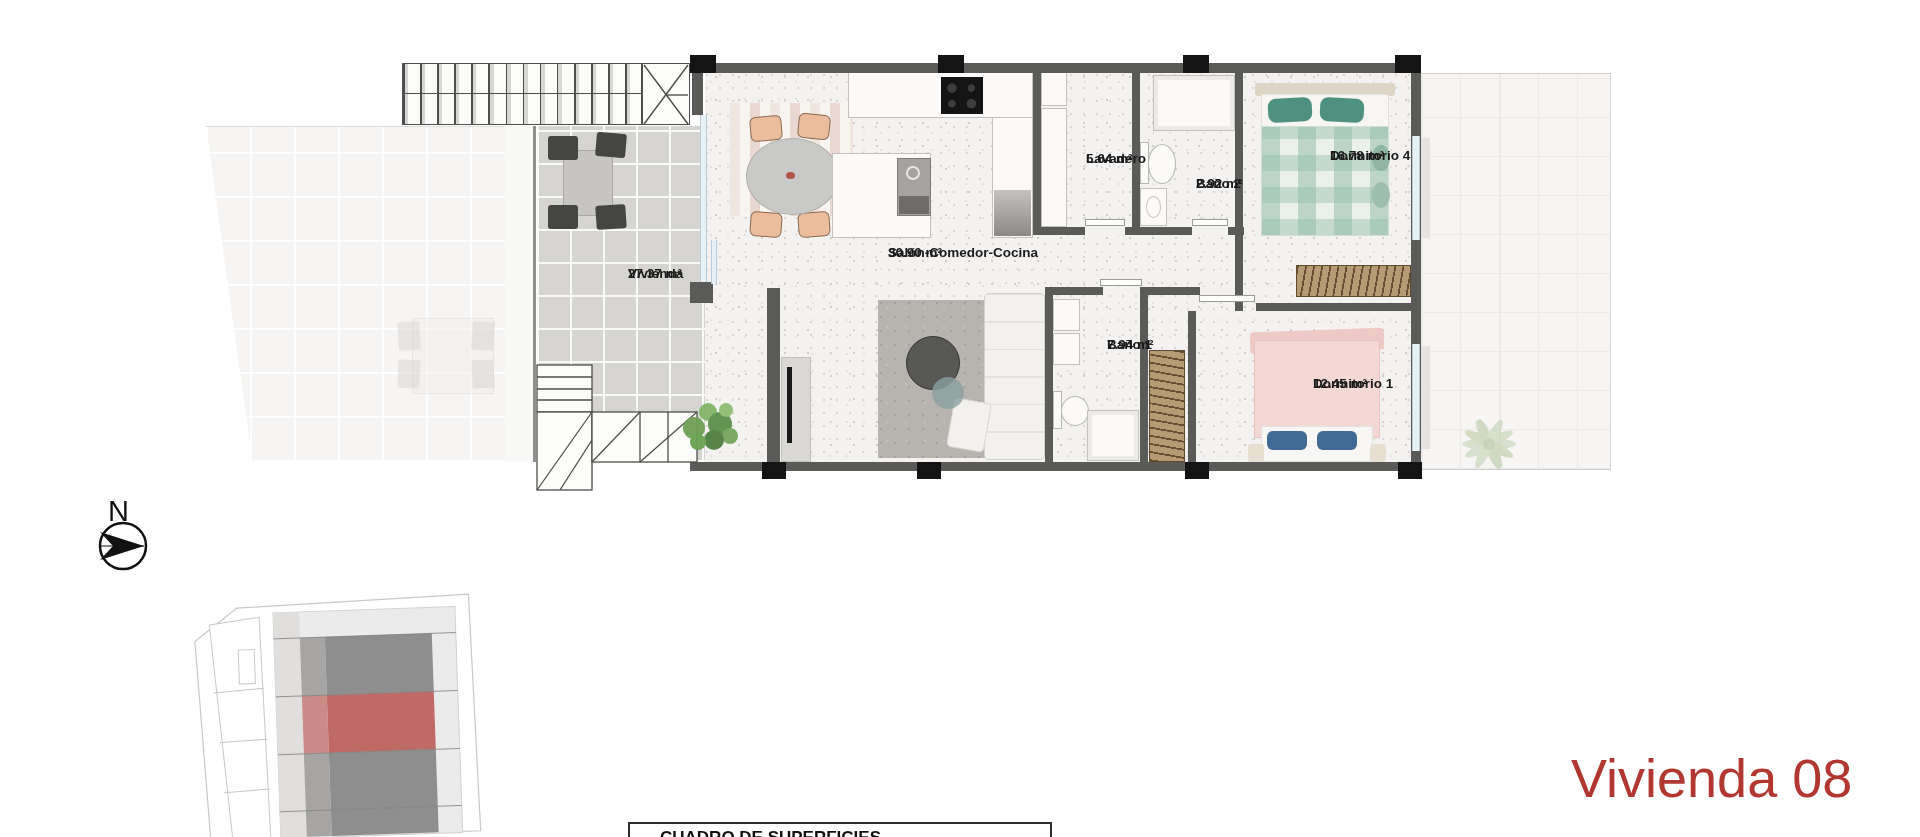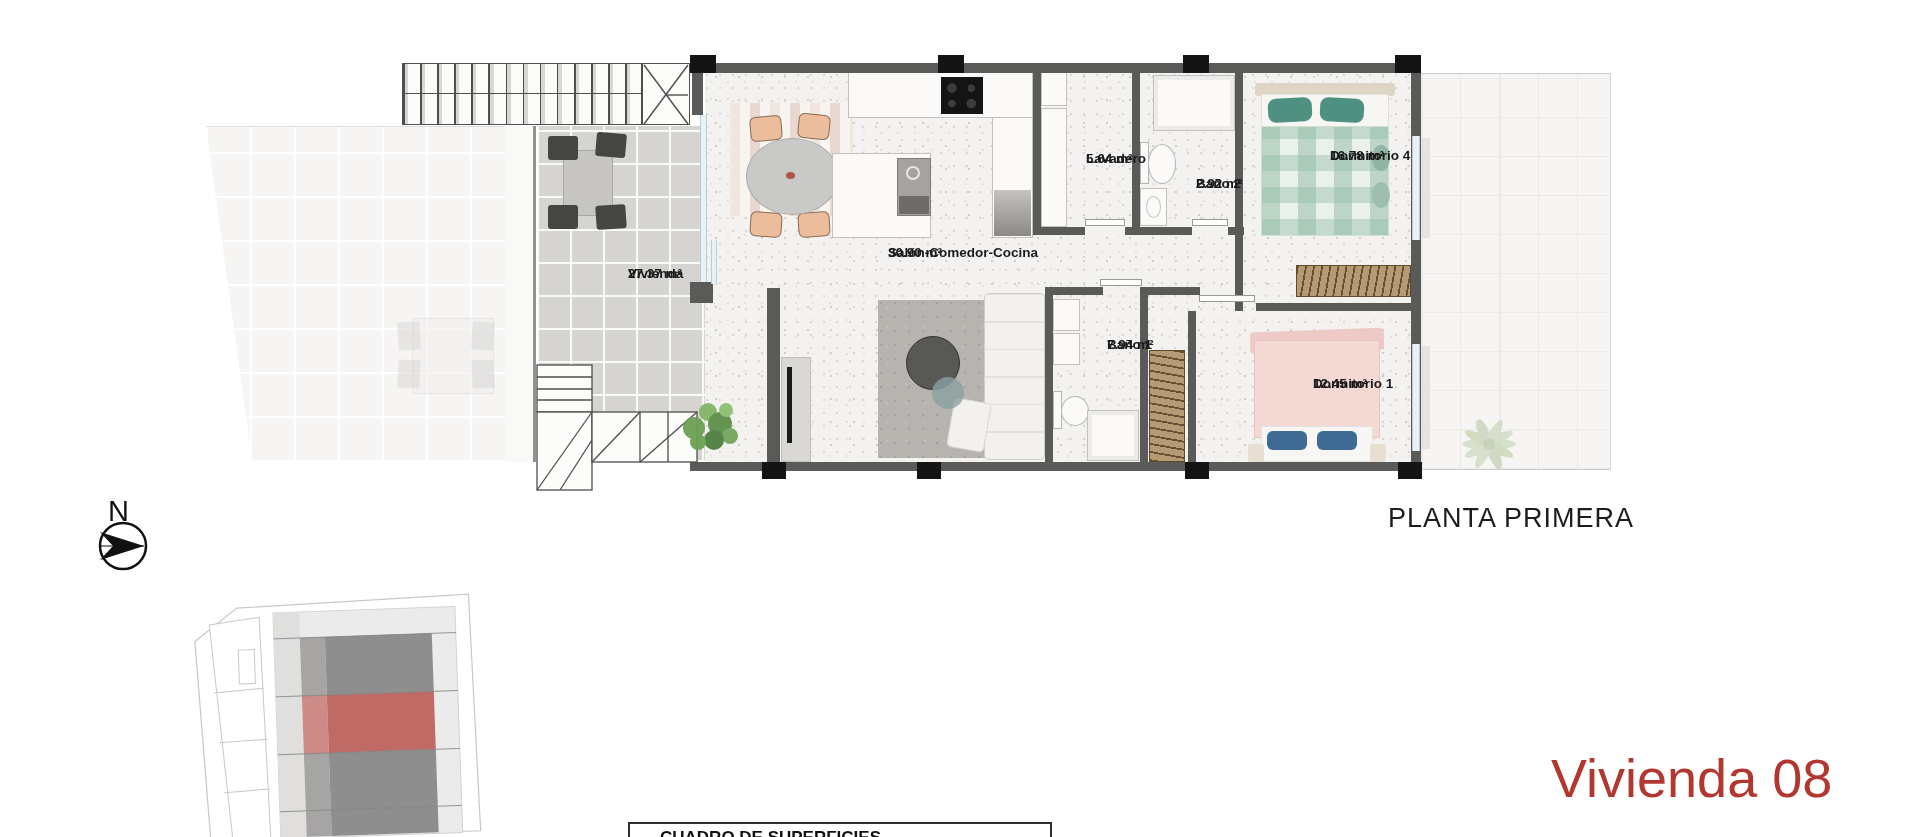--- a/index.html
+++ b/index.html
@@ -40,21 +40,21 @@
   
   .white-box{background:#fbfaf9;border:1.5px solid #c2c1bf;}
   .wardrobe{background:#b59a73;border:1.5px solid #5f4a2e;
     background-image:repeating-linear-gradient(100deg,rgba(90,66,38,.85) 0 1.8px,transparent 1.8px 8px);}
   .wardrobe.vert{background-image:repeating-linear-gradient(10deg,rgba(90,66,38,.85) 0 1.8px,transparent 1.8px 8px);}
 
   
   .room-label{transform:translateX(-50%);text-align:center;
     font:700 13.5px/15.5px "Liberation Sans",sans-serif;color:#1b1b1b;white-space:nowrap;z-index:30;}
   .plan-title{font:400 27px/32px "Liberation Sans",sans-serif;letter-spacing:1px;color:#1c1c1c;}
-  .unit-title{font:400 54px/60px "Liberation Sans",sans-serif;}
+  .unit-title{font:400 54px/60px "Liberation Sans",sans-serif;margin-left:20px;}
   .table-box{border:2px solid #2e2e2e;background:#fff;}
   .table-box span{position:static;font:700 17px/22px "Liberation Sans",sans-serif;color:#111;}
 </style>
 </head>
 <body>
 
 <div id="canvas">
 
   <div class="neighbor-terrace"></div>
   <div class="neighbor-strip"></div>
@@ -215,21 +215,20 @@
   </div>
   <div class="room-label" style="left:1107px;top:337px;">
     <div>Baño 1</div>
     <div>7.94 m²</div>
   </div>
   <div class="room-label" style="left:1313px;top:376px;">
     <div>Dormitorio 1</div>
     <div>12.45 m²</div>
   </div>
 
-  <div class="plan-title" style="left:1388px;top:502px;">PLANTA PRIMERA</div>
   <div class="unit-title" style="left:1551px;top:748px;color:#b23730;">Vivienda 08</div>
   <div class="table-box" style="left:628px;top:822px;width:424px;height:60px;">
     <span style="position:absolute;left:30px;top:3px;">CUADRO DE SUPERFICIES</span>
   </div>
 
   <svg class="overlay" width="1920" height="837" viewBox="0 0 1920 837">
 
     <g stroke="#4e4e4c" stroke-width="1.4">
       <line x1="644" y1="124" x2="688" y2="65"></line>
       <line x1="644" y1="65" x2="688" y2="124"></line>

